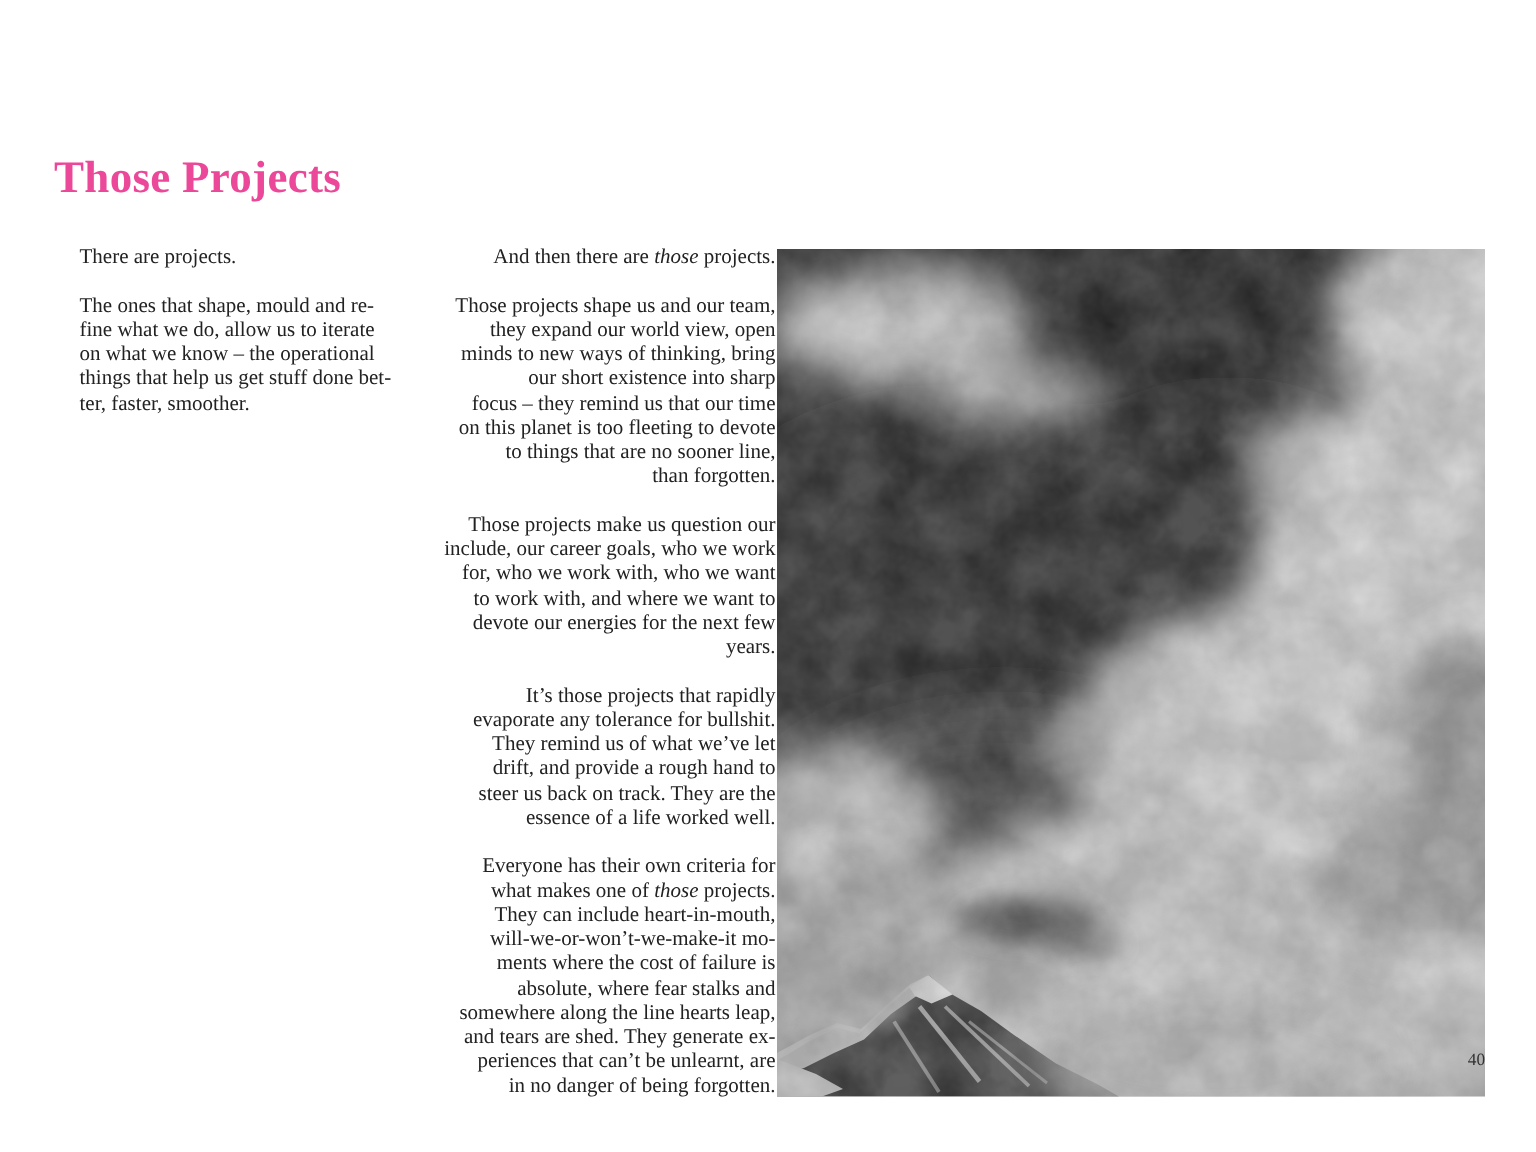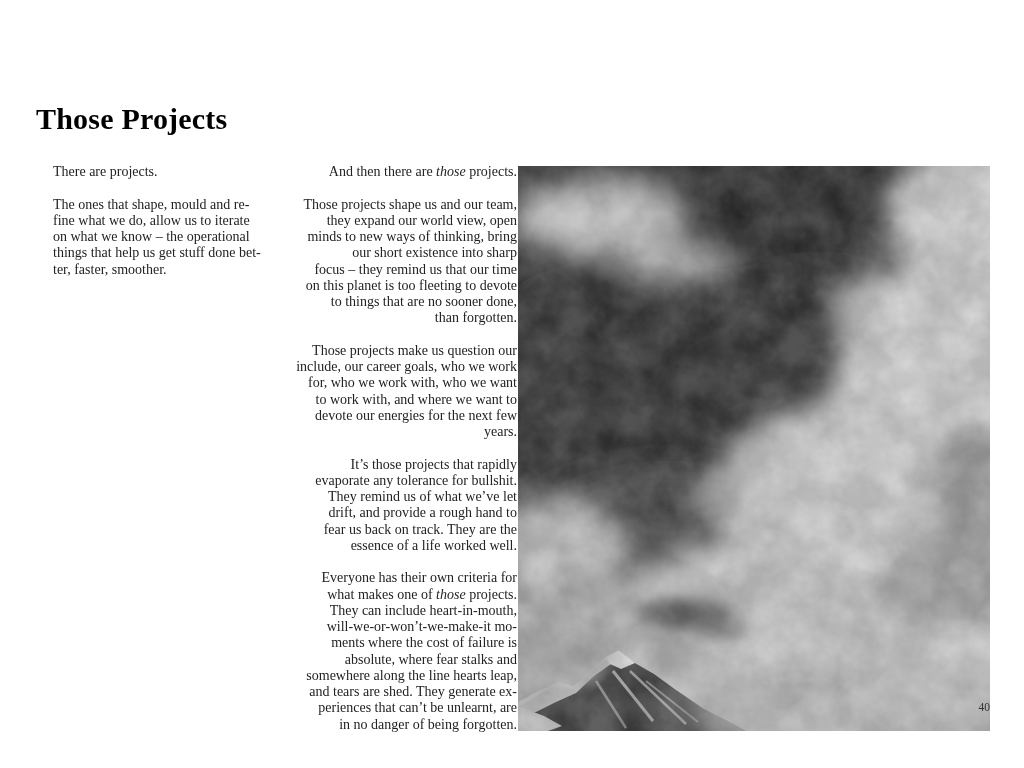--- a/index.html
+++ b/index.html
@@ -2,21 +2,21 @@
 <html><head>
 <meta charset="utf-8">
 <style>
   html,body{margin:0;padding:0;background:#ffffff;}
   .page{
     position:relative;width:1024px;height:768px;background:#ffffff;
     font-family:"Liberation Serif", serif;overflow:hidden;
   }
   .title{
     position:absolute;left:36px;top:102px;margin:0;
-    font-size:30px;line-height:1.1;font-weight:700;color:#000000;
+    font-size:30px;line-height:1.1;font-weight:700;color:#ec4899;
     letter-spacing:0.2px;
   }
   .col{
     position:absolute;top:164px;font-size:14px;line-height:16.25px;color:#222222;
   }
   .col-1{left:36px;width:228px;}
   .col-2{left:277px;width:240px;text-align:right;}
   .col p{margin:0 0 16.25px 0;}
   .line{display:block;white-space:nowrap;margin-left:17px;}
   .photo{
@@ -51,37 +51,37 @@
       <p>
         <span class="line"><span>And then there are </span><i>those</i><span> projects.</span></span>
       </p>
       <p>
         <span class="line"><span>Those projects shape us and our team,</span></span>
         <span class="line"><span>they expand our world view, open</span></span>
         <span class="line"><span>minds to new ways of thinking, bring</span></span>
         <span class="line"><span>our short existence into sharp</span></span>
         <span class="line"><span>focus – they remind us that our time</span></span>
         <span class="line"><span>on this planet is too fleeting to devote</span></span>
-        <span class="line"><span>to things that are no sooner done,</span></span>
+        <span class="line"><span>to things that are no sooner line,</span></span>
         <span class="line"><span>than forgotten.</span></span>
       </p>
       <p>
         <span class="line"><span>Those projects make us question our</span></span>
         <span class="line"><span>include, our career goals, who we work</span></span>
         <span class="line"><span>for, who we work with, who we want</span></span>
         <span class="line"><span>to work with, and where we want to</span></span>
         <span class="line"><span>devote our energies for the next few</span></span>
         <span class="line"><span>years.</span></span>
       </p>
       <p>
         <span class="line"><span>It’s those projects that rapidly</span></span>
         <span class="line"><span>evaporate any tolerance for bullshit.</span></span>
         <span class="line"><span>They remind us of what we’ve let</span></span>
         <span class="line"><span>drift, and provide a rough hand to</span></span>
-        <span class="line"><span>fear us back on track. They are the</span></span>
+        <span class="line"><span>steer us back on track. They are the</span></span>
         <span class="line"><span>essence of a life worked well.</span></span>
       </p>
       <p>
         <span class="line"><span>Everyone has their own criteria for</span></span>
         <span class="line"><span>what makes one of </span><i>those</i><span> projects.</span></span>
         <span class="line"><span>They can include heart-in-mouth,</span></span>
         <span class="line"><span>will-we-or-won’t-we-make-it mo-</span></span>
         <span class="line"><span>ments where the cost of failure is</span></span>
         <span class="line"><span>absolute, where fear stalks and</span></span>
         <span class="line"><span>somewhere along the line hearts leap,</span></span>

